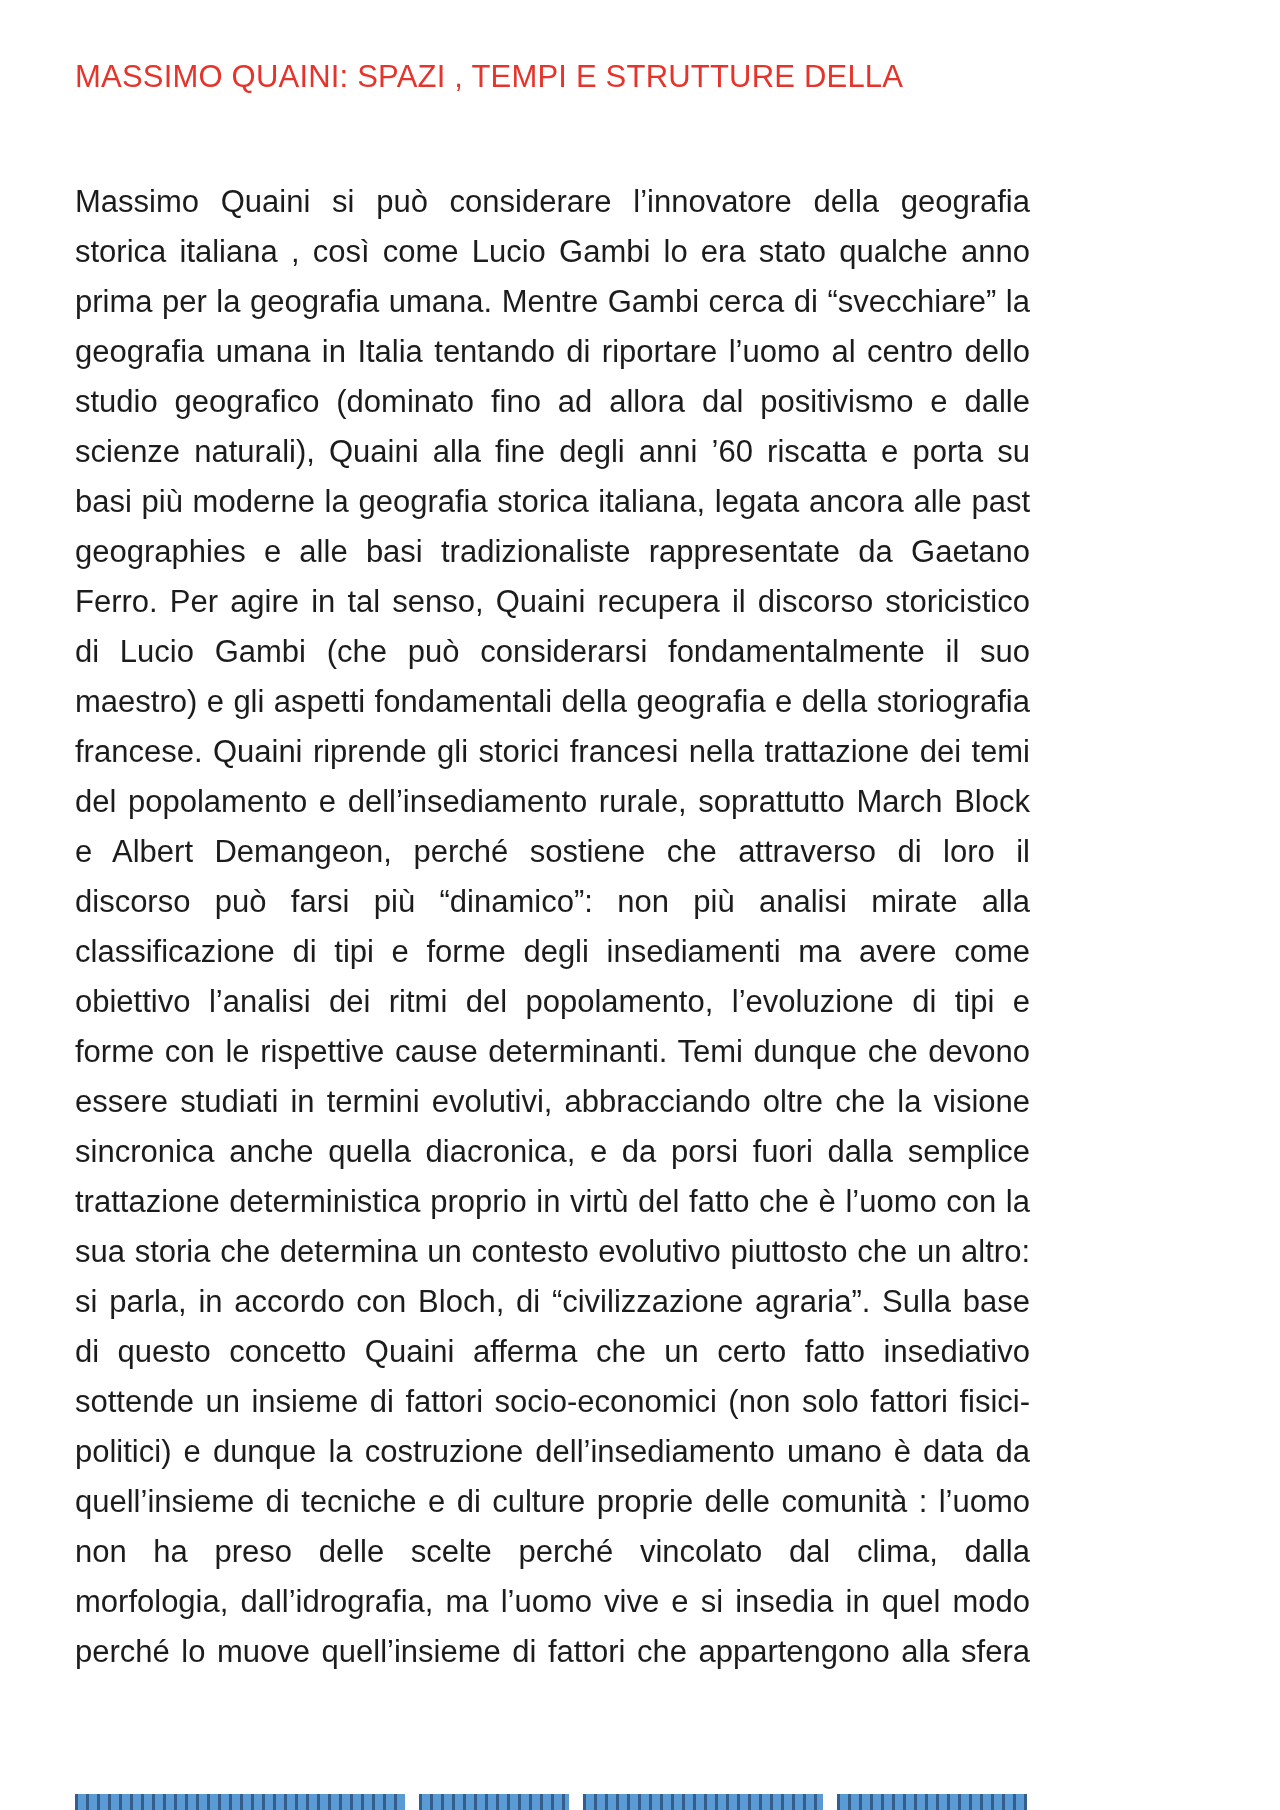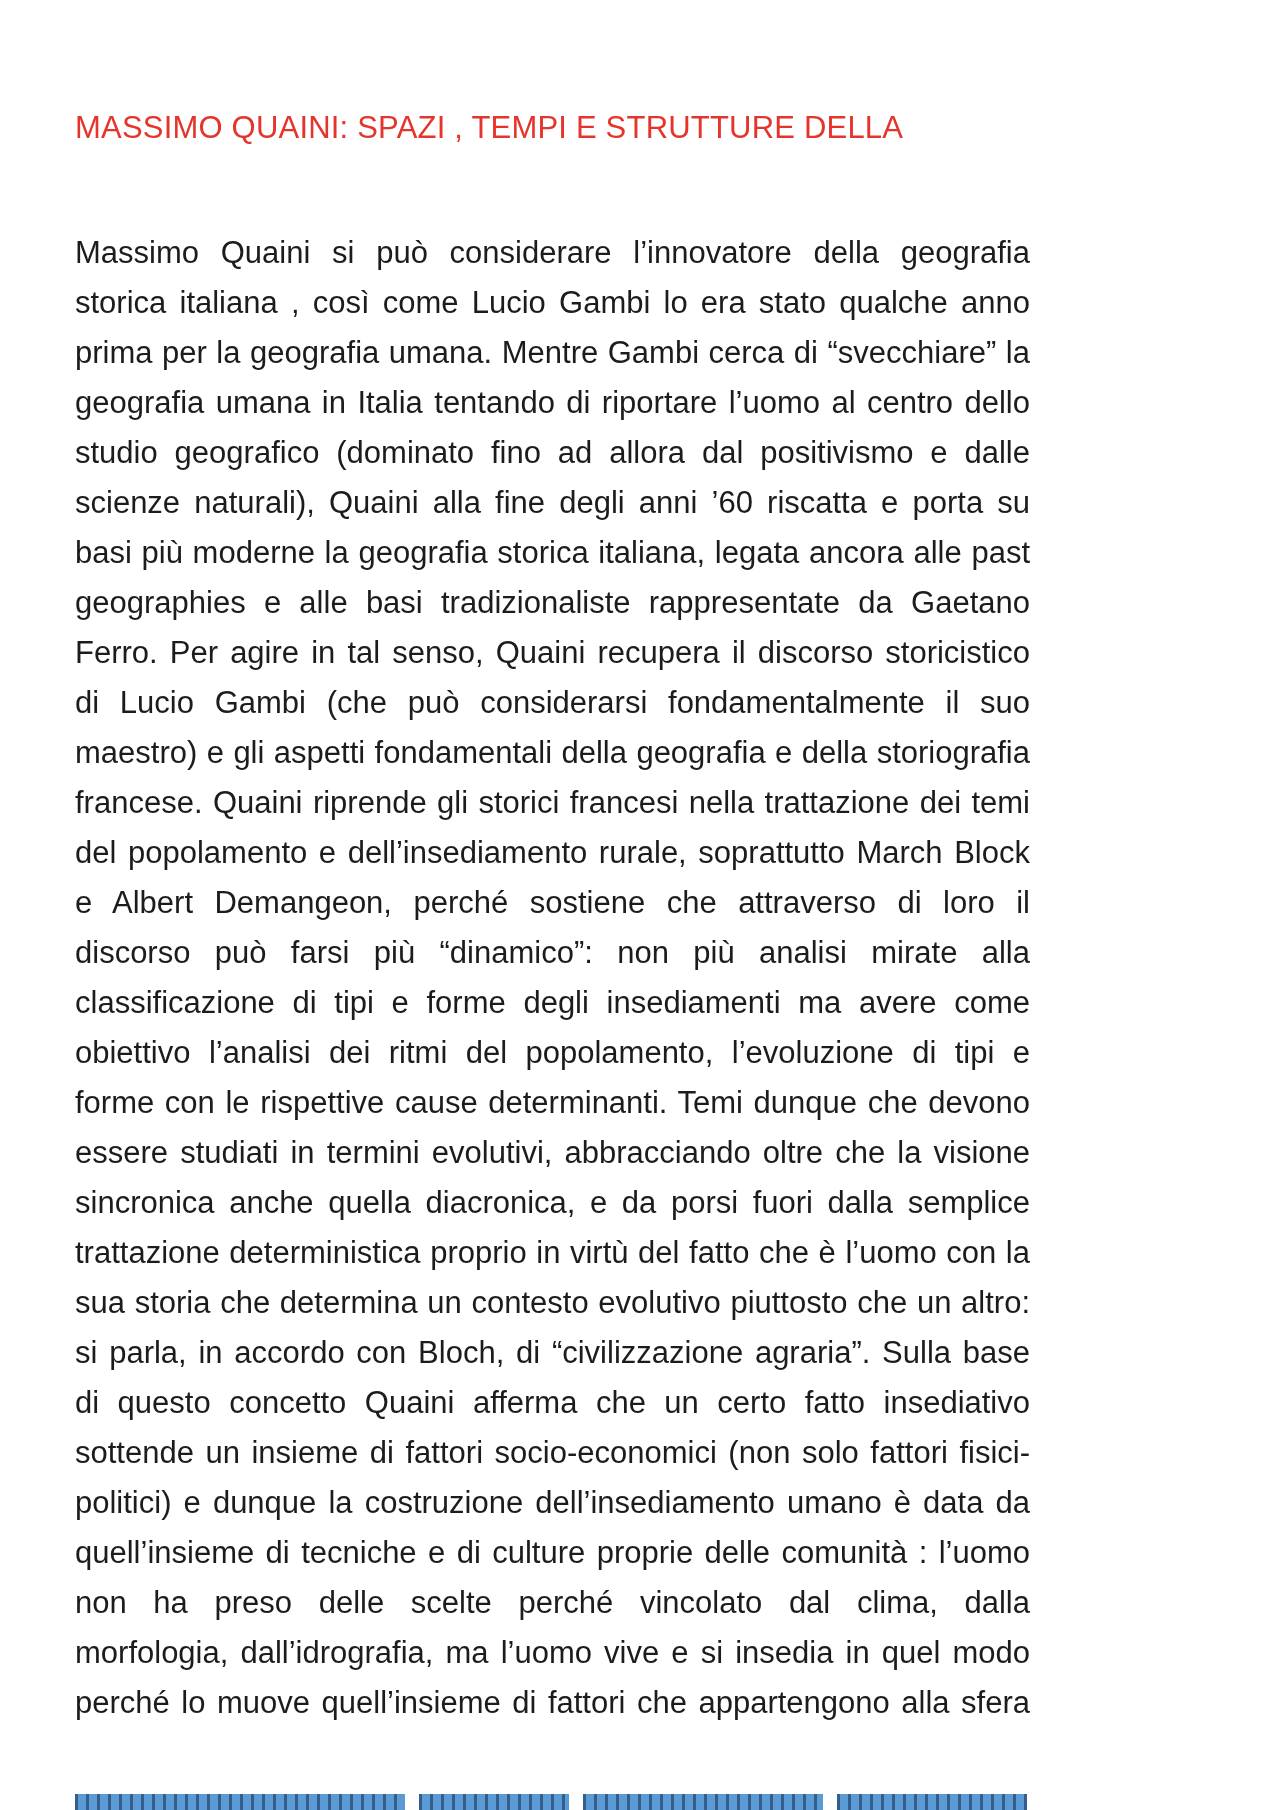--- a/index.html
+++ b/index.html
@@ -15,21 +15,21 @@
   }
   .page {
     position: relative;
     width: 1280px;
     height: 1810px;
     margin: 0 auto;
     background: #ffffff;
     overflow: hidden;
   }
   .content {
-    padding: 99px 250px 0 75px; 
+    padding: 48px 250px 0 75px; 
   }
   .doc-title {
     color: var(--title-red);
     font-size: 31px;
     font-weight: 400;
     line-height: 57px;
     letter-spacing: 0.2px;
   }
   .doc-title .title-line { display: block; }
   .body-clip {

